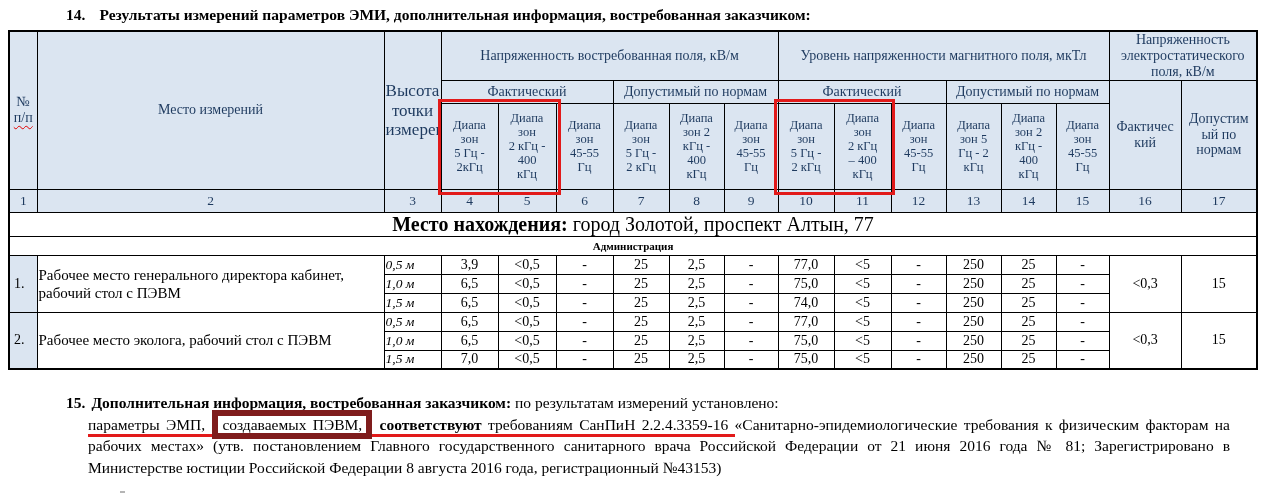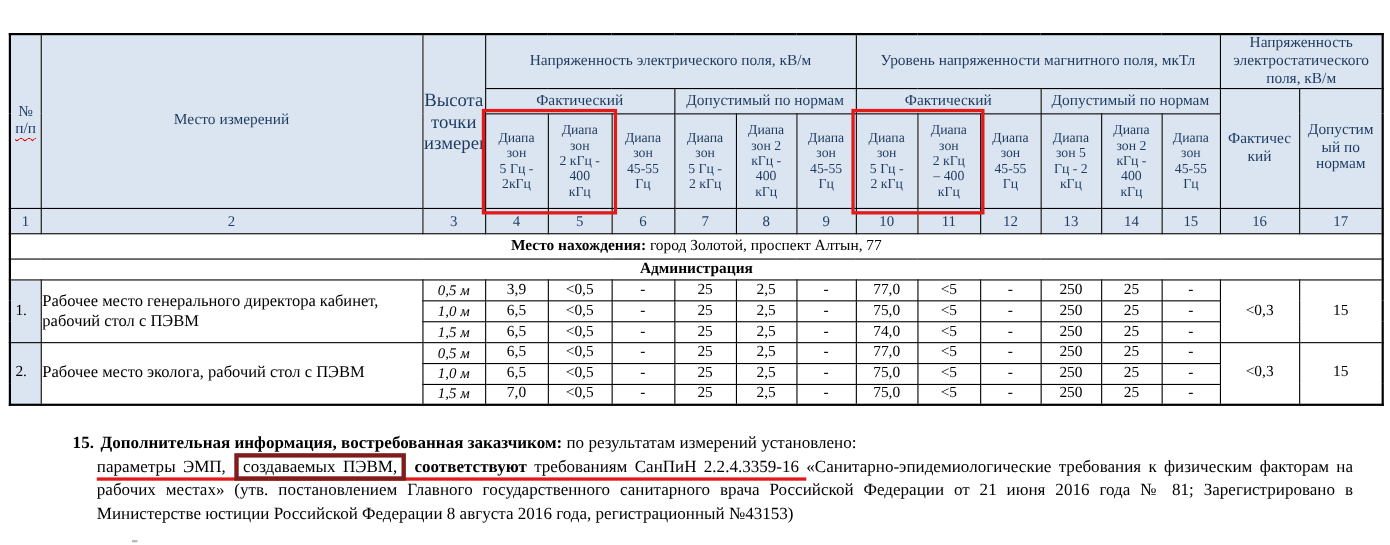--- a/index.html
+++ b/index.html
@@ -8,45 +8,48 @@
   .title{position:absolute;left:66px;top:6px;font-size:15.5px;font-weight:bold;white-space:nowrap;}
   .title .tnum{margin-right:14px;}
 
   table.meas{position:absolute;left:8px;top:30px;width:1248px;border-collapse:collapse;
              table-layout:fixed;border:2px solid #000;}
   table.meas td{border:1px solid #000;padding:0 1px;overflow:hidden;vertical-align:middle;}
   .hd{background:#dbe5f1;color:#1e3a5f;text-align:center;font-size:14px;line-height:1.13;}
   .wrap{white-space:pre-line;}
   .rng{font-size:12.5px;}
   .numrow td{background:#dbe5f1;color:#1e3a5f;text-align:center;font-size:13.5px;}
-  .locrow{text-align:center;font-size:14px;}
-  .admrow{text-align:center;font-size:14px;font-weight:bold;}
+  .locrow{text-align:center;font-size:20px;}
+  .admrow{text-align:center;font-size:11px;font-weight:bold;}
   .b{font-weight:bold;}
   .numcell{background:#dbe5f1;text-align:left;padding-left:4px !important;font-size:14px;vertical-align:middle;}
   .placecell{text-align:left;font-size:15px;line-height:1.2;}
-  .hcell{font-style:italic;text-align:center;font-size:13.5px;}
+  .hcell{font-style:italic;text-align:left;font-size:13.5px;}
   .v{text-align:center;font-size:14px;}
   .sq{text-decoration:underline wavy #e00000;text-decoration-thickness:1px;text-underline-offset:3px;}
 
   .redbox{position:absolute;border:3px solid #e21a1a;pointer-events:none;z-index:5;}
   #redbox-electric{left:438px;top:99px;width:117px;height:90px;}
   #redbox-magnetic{left:774px;top:99px;width:115px;height:90px;}
 
   .para{position:absolute;left:66px;top:392px;width:1142px;font-size:15.5px;line-height:21.5px;
         text-align:justify;padding-left:22px;text-indent:-22px;}
   .para .pnum{font-weight:bold;margin-right:6px;}
   .redline{border-bottom:3px solid #e21a1a;padding-bottom:1px;}
-  .redframe{border:4px solid #7f1d1d;padding:0 4px;margin:0 1px;}
+  .redframe{border:6px solid #7f1d1d;padding:0 4px;margin:0 1px;}
   .artifact{position:absolute;left:120px;top:491px;width:5px;height:2px;background:#b5b5b5;}
 </style>
 </head>
 <body>
 
 <div class="page">
 
+  <div class="title">
+    <span class="tnum">14.</span><span>Результаты измерений параметров ЭМИ, дополнительная информация, востребованная заказчиком:</span>
+  </div>
 
   <table class="meas">
     <colgroup>
       <col style="width:28px">
         <col style="width:347px">
         <col style="width:57px">
       <col style="width:57px">
         <col style="width:58px">
         <col style="width:57px">
       <col style="width:56px">
@@ -61,21 +64,21 @@
       <col style="width:72px">
         <col style="width:76px">
     </colgroup>
     <tbody>
       <tr style="height:49px">
         <td rowspan="3" class="hd"><span>№</span><br><span class="sq">п/п</span></td>
         <td rowspan="3" class="hd">Место измерений</td>
         <td rowspan="3" class="hd wrap" style="font-size:17px">Высота
 точки
 измерений</td>
-        <td colspan="6" class="hd">Напряженность электрического  поля, кВ/м</td>
+        <td colspan="6" class="hd">Напряженность востребованная  поля, кВ/м</td>
         <td colspan="6" class="hd">Уровень напряженности магнитного поля, мкТл</td>
         <td colspan="2" class="hd wrap">Напряженность
 электростатического
 поля, кВ/м</td>
       </tr>
       <tr style="height:23px">
         <td colspan="3" class="hd">Фактический</td>
         <td colspan="3" class="hd">Допустимый по нормам</td>
         <td colspan="3" class="hd">Фактический</td>
         <td colspan="3" class="hd">Допустимый по нормам</td>

